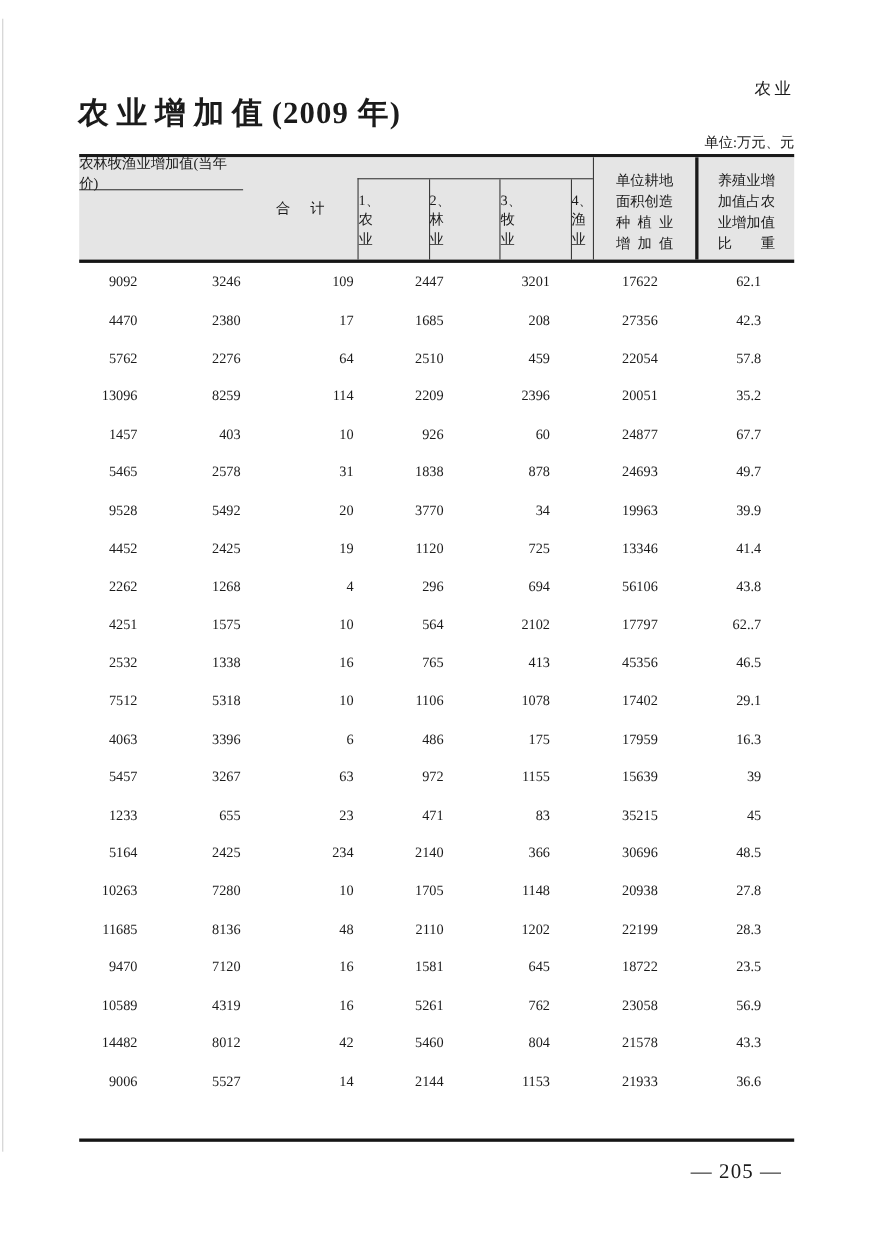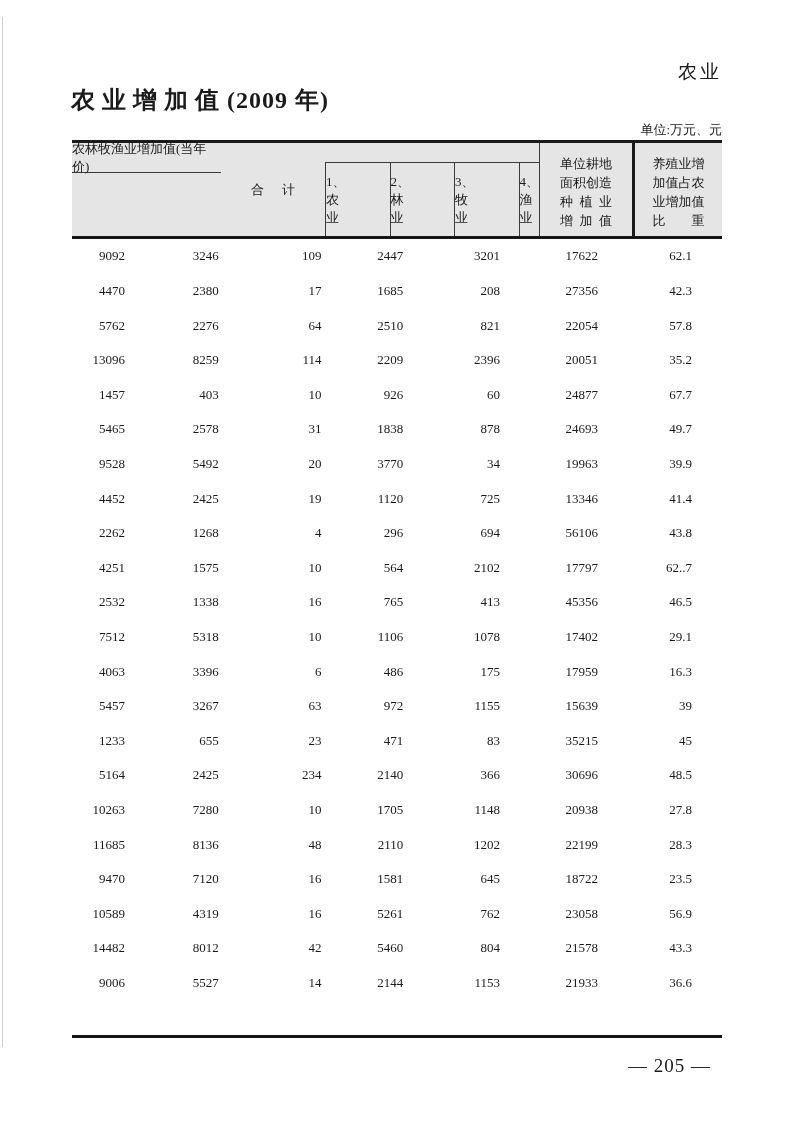--- a/index.html
+++ b/index.html
@@ -14,28 +14,28 @@
     overflow: hidden;
   }
   .edge-line {
     position: absolute;
     left: 2px; top: 17px;
     width: 1px; height: 1030px;
     background: #cfcfcf;
   }
   .corner {
     position: absolute;
-    top: 59px; right: 71px;
-    font-size: 19px;
+    top: 71px; right: 71px;
+    font-size: 15px;
     letter-spacing: 3px;
   }
   .title {
     position: absolute;
     top: 84px; left: 71px;
-    font-size: 24px;
+    font-size: 28px;
     font-weight: bold;
   }
   .title-main { letter-spacing: 7px; }
   .title-year { letter-spacing: 1px; margin-left: 1px; }
   .unit-note {
     position: absolute;
     top: 121px; right: 71px;
     font-size: 13px;
   }
   .dtable {
@@ -163,21 +163,21 @@
           <div class="tcell c4">1685</div>
           <div class="tcell c5">208</div>
           <div class="tcell c6">27356</div>
           <div class="tcell c7">42.3</div>
         </div>
         <div class="trow">
           <div class="tcell c1">5762</div>
           <div class="tcell c2">2276</div>
           <div class="tcell c3">64</div>
           <div class="tcell c4">2510</div>
-          <div class="tcell c5">821</div>
+          <div class="tcell c5">459</div>
           <div class="tcell c6">22054</div>
           <div class="tcell c7">57.8</div>
         </div>
         <div class="trow">
           <div class="tcell c1">13096</div>
           <div class="tcell c2">8259</div>
           <div class="tcell c3">114</div>
           <div class="tcell c4">2209</div>
           <div class="tcell c5">2396</div>
           <div class="tcell c6">20051</div>

